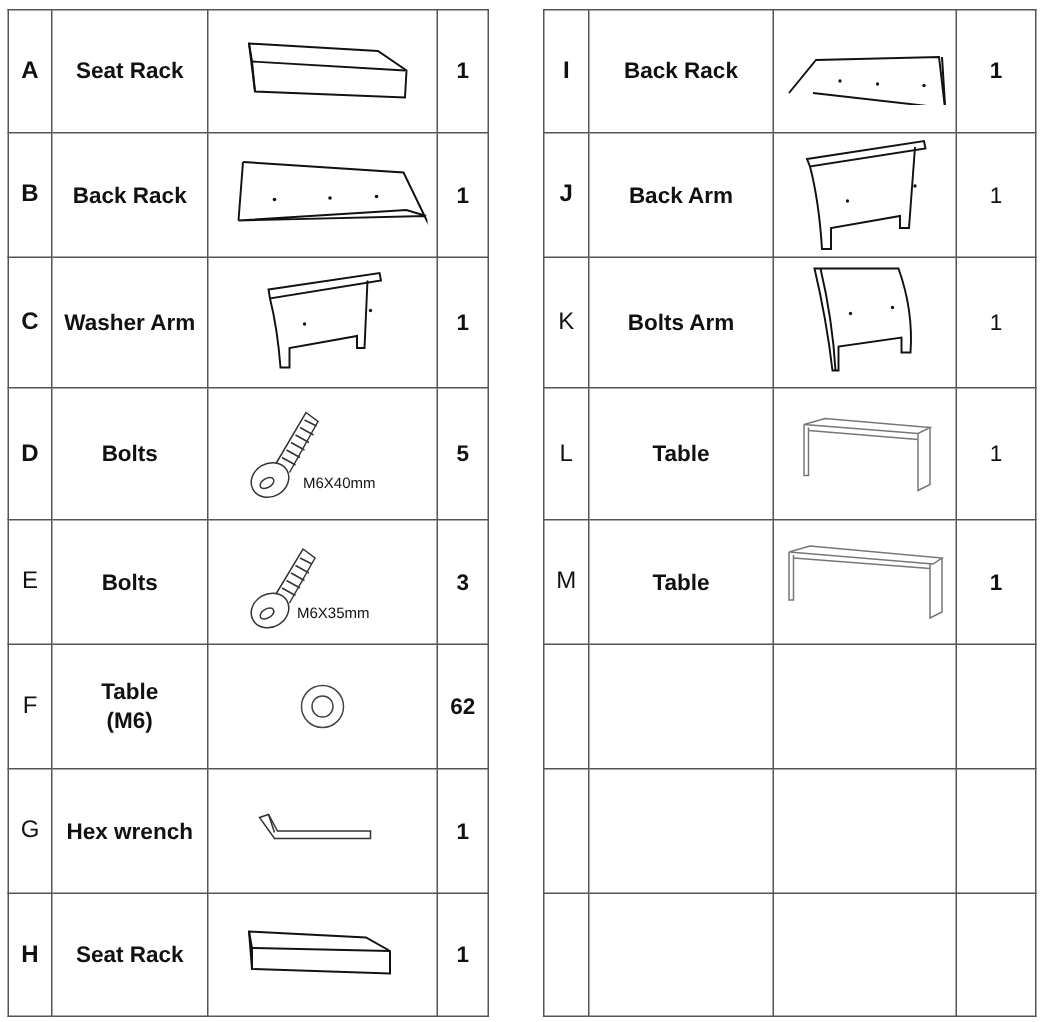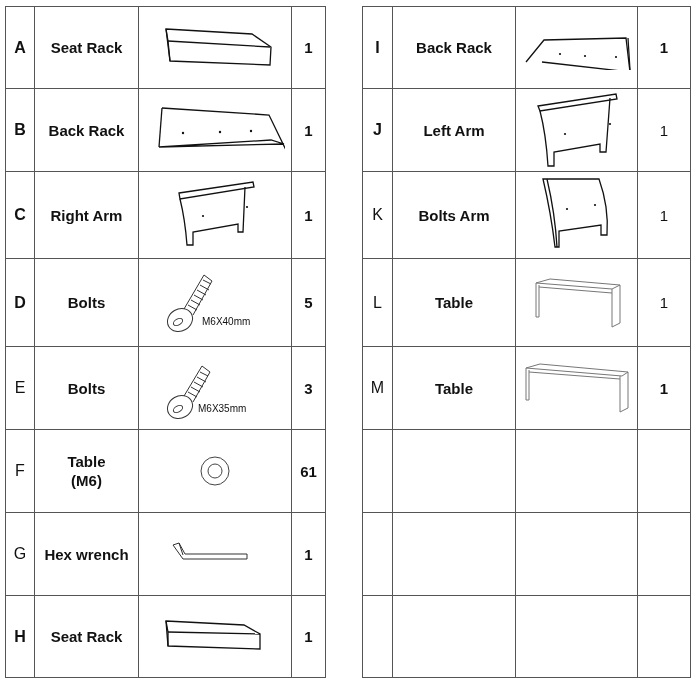--- a/index.html
+++ b/index.html
@@ -54,21 +54,21 @@
               <circle cx="38" cy="29" r="1.2"></circle>
               <circle cx="75" cy="28" r="1.2"></circle>
               <circle cx="106" cy="27" r="1.2"></circle>
             </g>
           </svg>
     </td>
     <td class="qty">1</td>
   </tr>
   <tr style="height:87px">
     <td class="letter">C</td>
-    <td class="name">Right Arm</td>
+    <td class="name">Washer Arm</td>
     <td class="img">
       <svg width="100" height="72" viewBox="0 0 100 72">
             <g fill="none" stroke="#111" stroke-width="1.3">
               <path d="M14 14 L88 3 L89 8 L15 20 Z"></path>
               <path d="M15 20 Q20 40 22 66 L28 66 L28 53 L73 45 L73 53 L78 53 L80 8"></path>
             </g>
             <g fill="#111">
               <circle cx="38" cy="37" r="1.1"></circle>
               <circle cx="82" cy="28" r="1.1"></circle>
             </g>
@@ -112,21 +112,21 @@
     <td class="letter light">F</td>
     <td class="name"><span>Table</span><br><span>(M6)</span></td>
     <td class="img">
       <svg width="40" height="40" viewBox="0 0 40 40">
             <g fill="none" stroke="#444" stroke-width="1">
               <circle cx="20" cy="20" r="14"></circle>
               <circle cx="20" cy="20" r="7"></circle>
             </g>
           </svg>
     </td>
-    <td class="qty">61</td>
+    <td class="qty">62</td>
   </tr>
   <tr style="height:83px">
     <td class="letter light">G</td>
     <td class="name">Hex wrench</td>
     <td class="img">
       <svg width="100" height="30" viewBox="0 0 100 30">
             <g fill="none" stroke="#333" stroke-width="1">
               <path d="M8 6 L14 4 L20 15 L82 15 L82 20 L18 20 Z"></path>
               <path d="M14 4 L18 16"></path>
             </g>
@@ -172,21 +172,21 @@
               <circle cx="38" cy="28" r="1.1"></circle>
               <circle cx="63" cy="30" r="1.1"></circle>
               <circle cx="94" cy="31" r="1.1"></circle>
             </g>
           </svg>
     </td>
     <td class="qty">1</td>
   </tr>
   <tr style="height:83px">
     <td class="letter">J</td>
-    <td class="name">Left Arm</td>
+    <td class="name">Back Arm</td>
     <td class="img">
       <svg width="90" height="76" viewBox="0 0 90 76">
             <g fill="none" stroke="#111" stroke-width="1.3">
               <path d="M6 14 L84 2 L85 7 L8 19 Z"></path>
               <path d="M8 19 Q14 42 16 74 L22 74 L22 60 L68 52 L68 60 L74 60 L78 6"></path>
             </g>
             <g fill="#111">
               <circle cx="33" cy="42" r="1.1"></circle>
               <circle cx="78" cy="32" r="1.1"></circle>
             </g>

